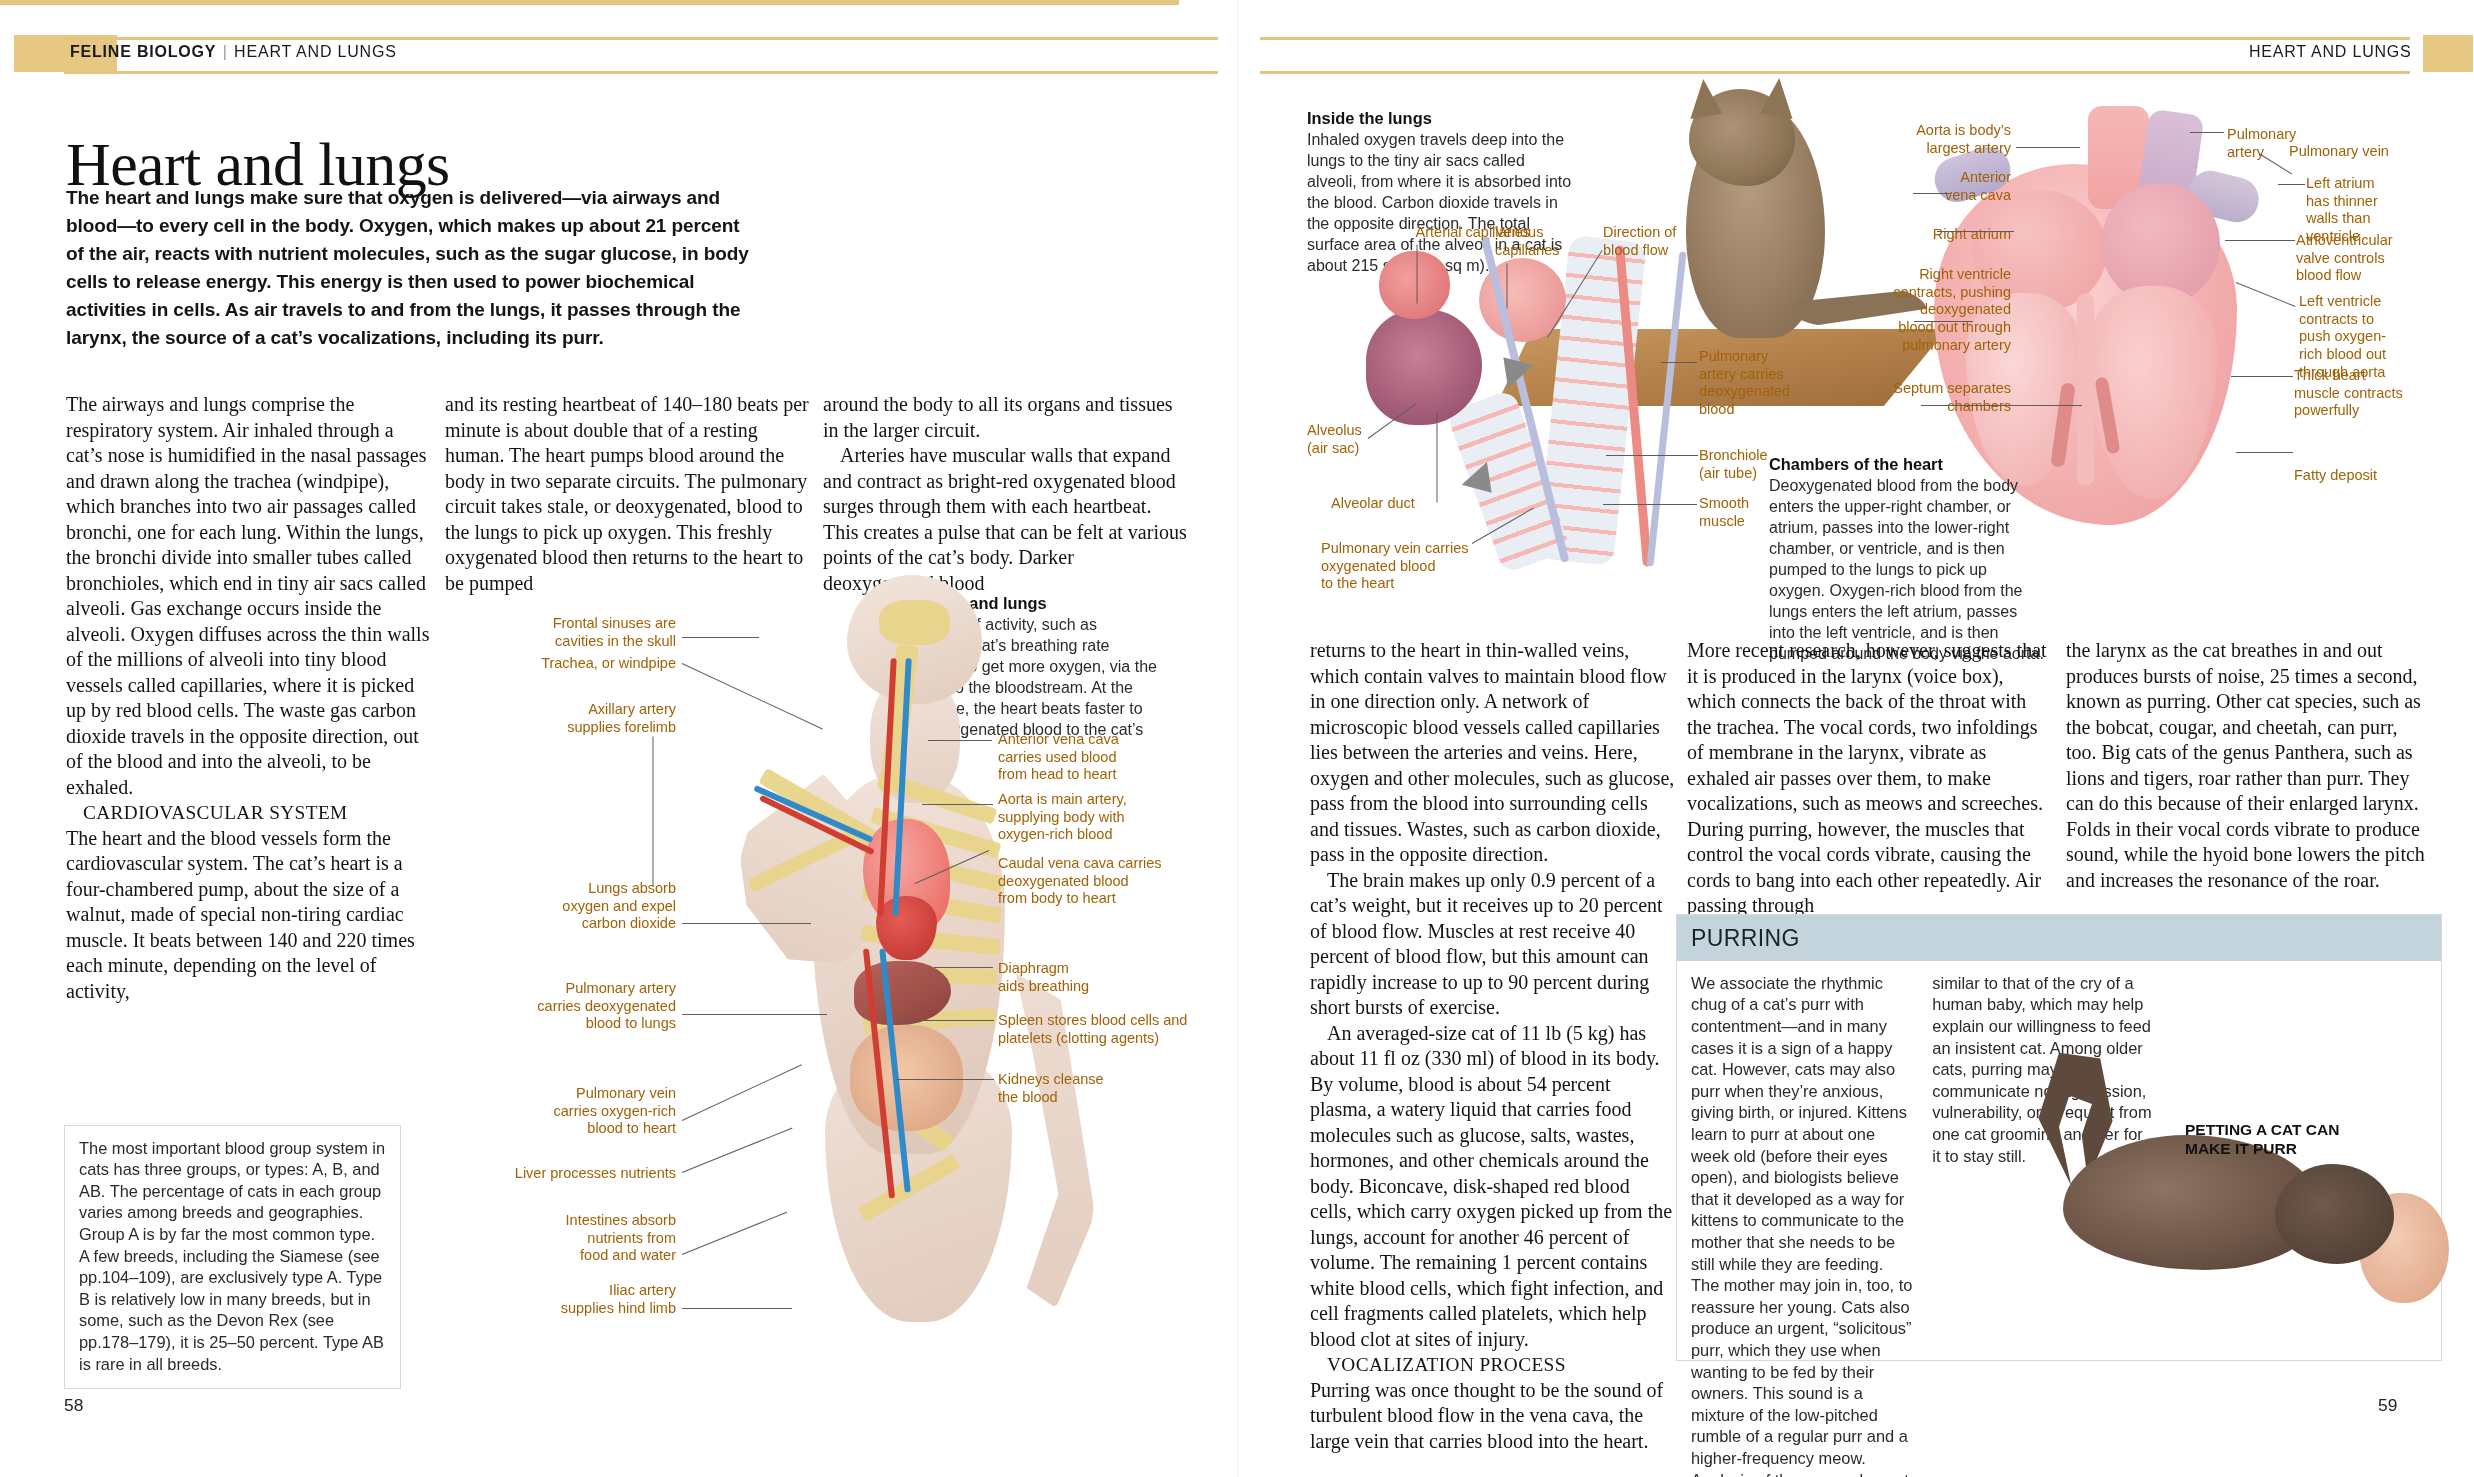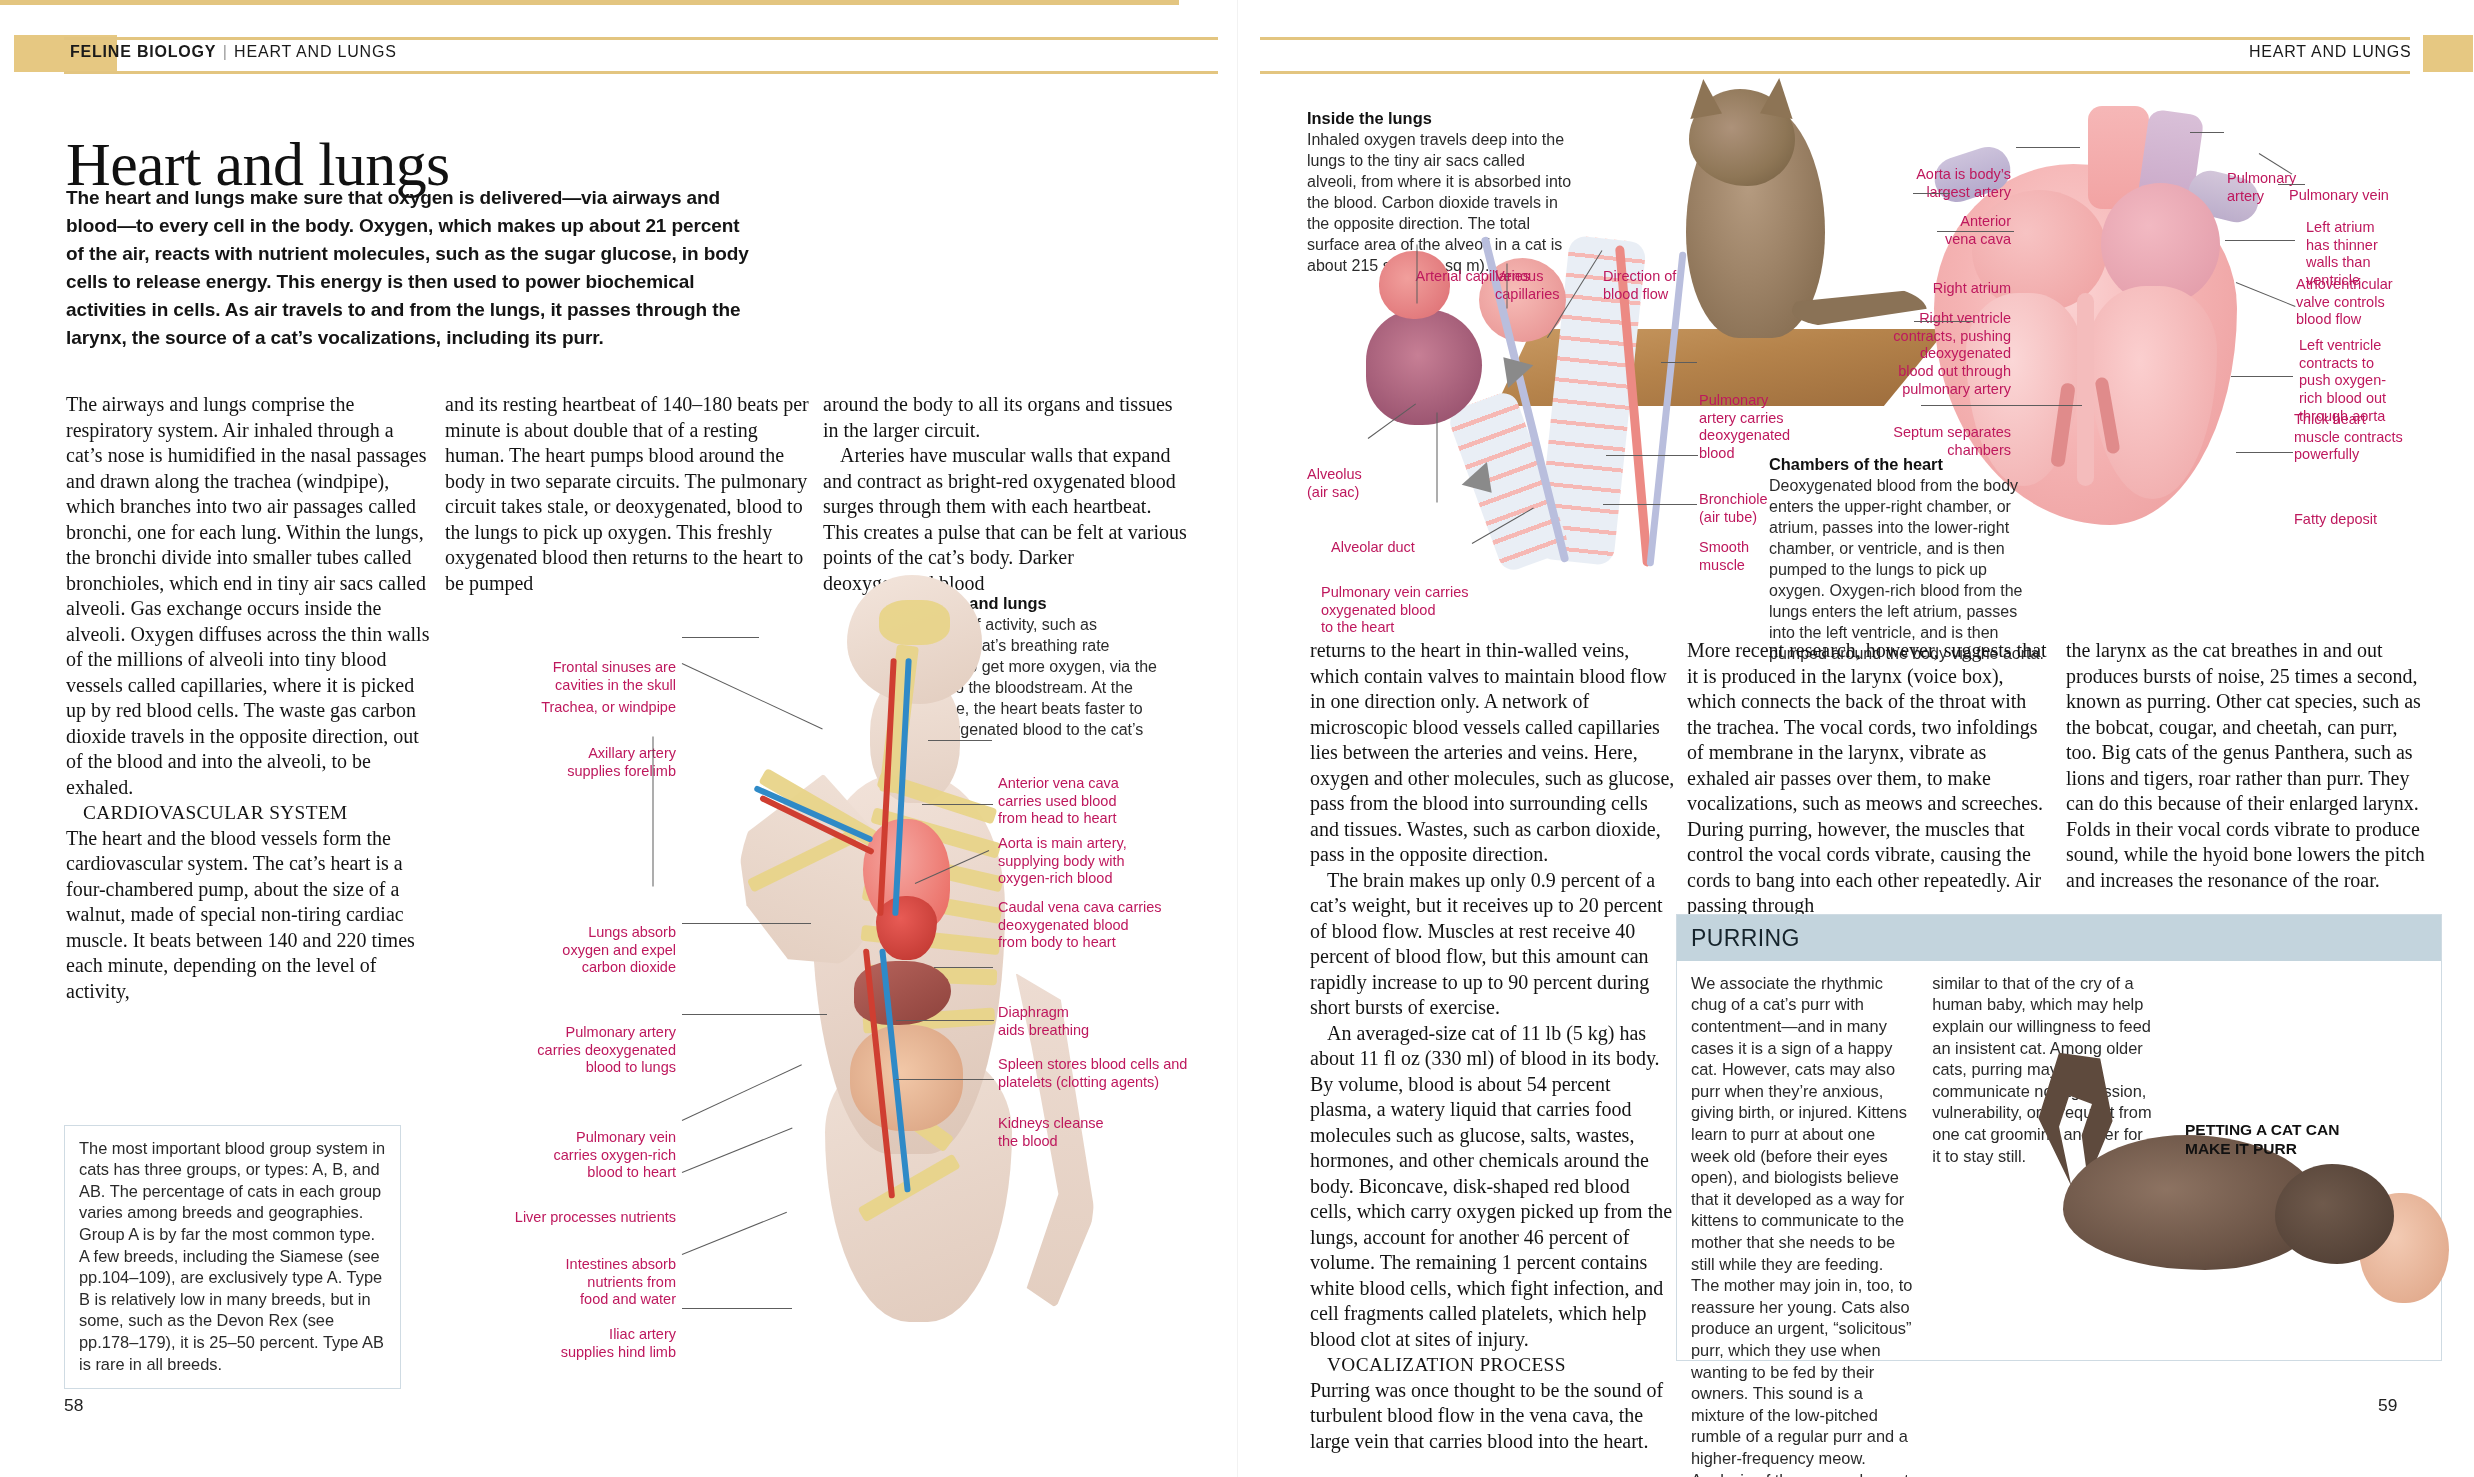--- a/index.html
+++ b/index.html
@@ -72,21 +72,21 @@
   
   .caption{position:absolute;font-family:"Liberation Sans",sans-serif;
       font-size:16px;line-height:21px;color:#2b2b2b;}
   .caption b{display:block;font-weight:700;color:#111;font-size:16.4px;}
   #cap-heart-lungs{left:891px;top:593px;width:271px;}
   #cap-inside-lungs{left:1307px;top:108px;width:271px;}
   #cap-chambers{left:1769px;top:454px;width:277px;}
 
   
   .lbl{position:absolute;font-family:"Liberation Sans",sans-serif;font-size:14.5px;
-       line-height:17.7px;color:#be185d;white-space:pre-line;margin-top:44px;}
+       line-height:17.7px;color:#a16207;white-space:pre-line;}
   .lbl.r{text-align:right;}
   .lbl.l{text-align:left;}
   .lead{position:absolute;background:#5d5d5d;height:1px;transform-origin:0 50%;}
 
   
   #petting-label{position:absolute;left:2185px;top:1121px;width:193px;
       font-family:"Liberation Sans",sans-serif;font-weight:700;font-size:15.5px;
       line-height:18.7px;color:#111;}
 
   
@@ -431,21 +431,21 @@
   </div>
 
   <div class="lbl r" style="left:1856px;top:122px;width:155px;">Aorta is body’s
 largest artery</div>
   <div class="lead" style="left:2016px;top:147px;width:64px;"></div>
 
   <div class="lbl r" style="left:1856px;top:169px;width:155px;">Anterior
 vena cava</div>
   <div class="lead" style="left:1913px;top:193px;width:37px;"></div>
 
-  <div class="lbl r" style="left:1856px;top:236px;width:155px;text-align:right;">Right atrium</div>
+  <div class="lbl r" style="left:1856px;top:226px;width:155px;text-align:right;">Right atrium</div>
   <div class="lead" style="left:1937px;top:231px;width:77px;"></div>
 
   <div class="lbl r" style="left:1824px;top:266px;width:187px;">Right ventricle
 contracts, pushing
 deoxygenated
 blood out through
 pulmonary artery</div>
   <div class="lead" style="left:1914px;top:321px;width:59px;"></div>
 
   <div class="lbl r" style="left:1824px;top:380px;width:187px;">Septum separates

